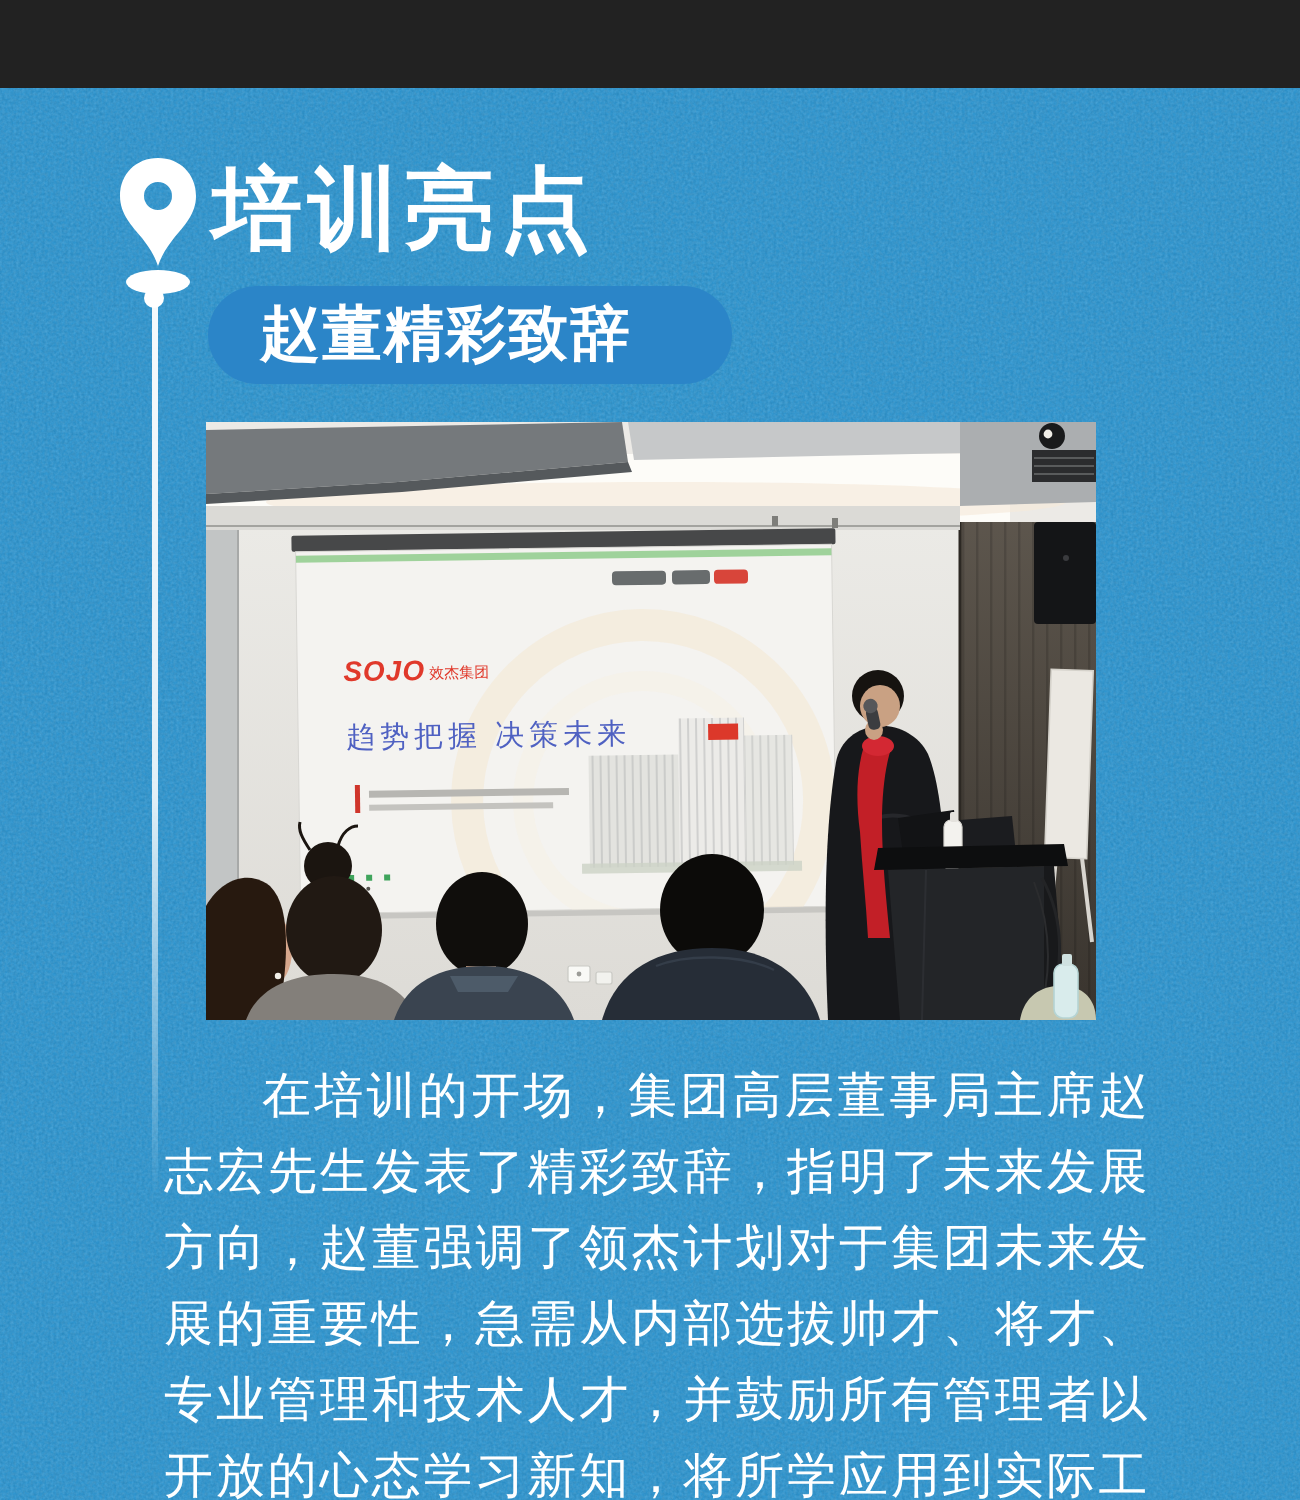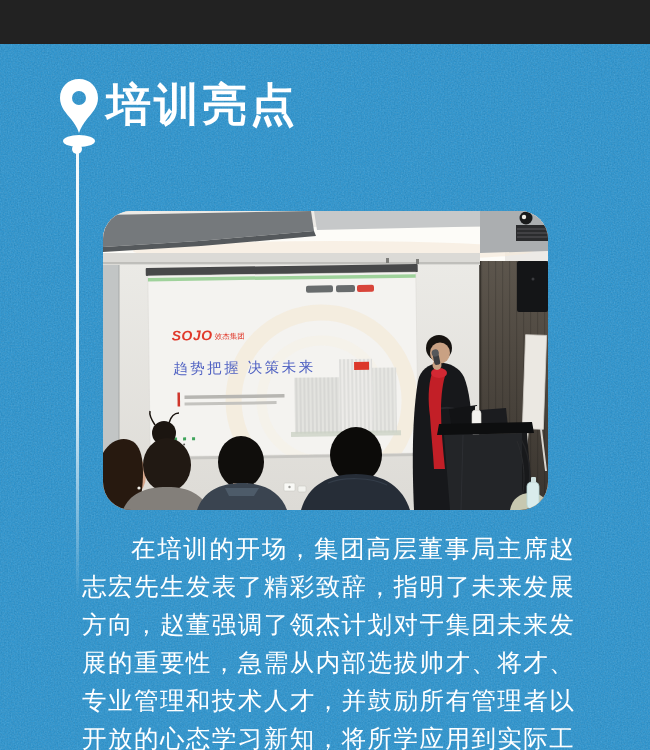--- a/index.html
+++ b/index.html
@@ -9,21 +9,21 @@
   .pin{position:absolute;left:53px;top:33px;width:52px;height:72px;}
   .title{position:absolute;left:106px;top:33px;margin:0;color:#fff;
          font-family:"Liberation Serif","DejaVu Serif",serif;
          font-weight:700;font-size:45px;line-height:56px;letter-spacing:3px;}
   .dot{position:absolute;left:72px;top:100px;width:10px;height:10px;border-radius:50%;background:#fff;}
   .vline{position:absolute;left:76px;top:108px;width:3px;height:448px;border-radius:2px;
          background:linear-gradient(to bottom,rgba(255,255,255,.95) 0%,rgba(255,255,255,.85) 55%,rgba(255,255,255,0) 100%);}
   .badge{position:absolute;left:104px;top:99px;width:262px;height:49px;border-radius:25px;
          background:#2b85c8;display:flex;align-items:center;padding-left:26px;box-sizing:border-box;}
   .badge span{font-weight:700;font-size:30px;color:#fff;letter-spacing:1px;}
-  .photo{position:absolute;left:103px;top:167px;width:445px;height:299px;overflow:hidden;background:#d8d7d3;border-radius:28px;}
+  .photo{position:absolute;left:103px;top:167px;width:445px;height:299px;overflow:hidden;background:#d8d7d3;}
   .photo svg{display:block;width:445px;height:299px;}
   .article{position:absolute;left:82px;top:486px;width:492px;margin:0;color:#fff;
            font-size:24.5px;line-height:38px;text-align:justify;text-indent:2em;letter-spacing:.2px;}
 </style>
 </head>
 <body>
 
 <div class="poster">
 
   <svg class="bg" xmlns="http://www.w3.org/2000/svg">
@@ -44,20 +44,23 @@
 
   <svg class="pin" viewBox="0 0 52 72" xmlns="http://www.w3.org/2000/svg">
     <ellipse cx="26" cy="64" rx="16" ry="6" fill="#ffffff"></ellipse>
     <path fill="#ffffff" fill-rule="evenodd" d="M26 2 C15 2 7 10 7 21 C7 30 13 36 18 42 C21 46 24 50 26 56 C28 50 31 46 34 42 C39 36 45 30 45 21 C45 10 37 2 26 2 Z M33 21 a7 7 0 1 1 -14 0 a7 7 0 1 1 14 0 Z"></path>
   </svg>
   <h1 class="title">培训亮点</h1>
 
   <div class="dot"></div>
   <div class="vline"></div>
 
+  <div class="badge">
+    <span>赵董精彩致辞</span>
+  </div>
 
   <div class="photo">
     <svg viewBox="0 0 445 299" preserveAspectRatio="none" xmlns="http://www.w3.org/2000/svg">
       <defs>
         <linearGradient id="wallG" x1="0" y1="0" x2="0" y2="1">
           <stop offset="0" stop-color="#ecebe7"></stop>
             <stop offset="1" stop-color="#dddbd6"></stop>
         </linearGradient>
         <linearGradient id="woodG" x1="0" y1="0" x2="0" y2="1">
           <stop offset="0" stop-color="#5e574e"></stop>

